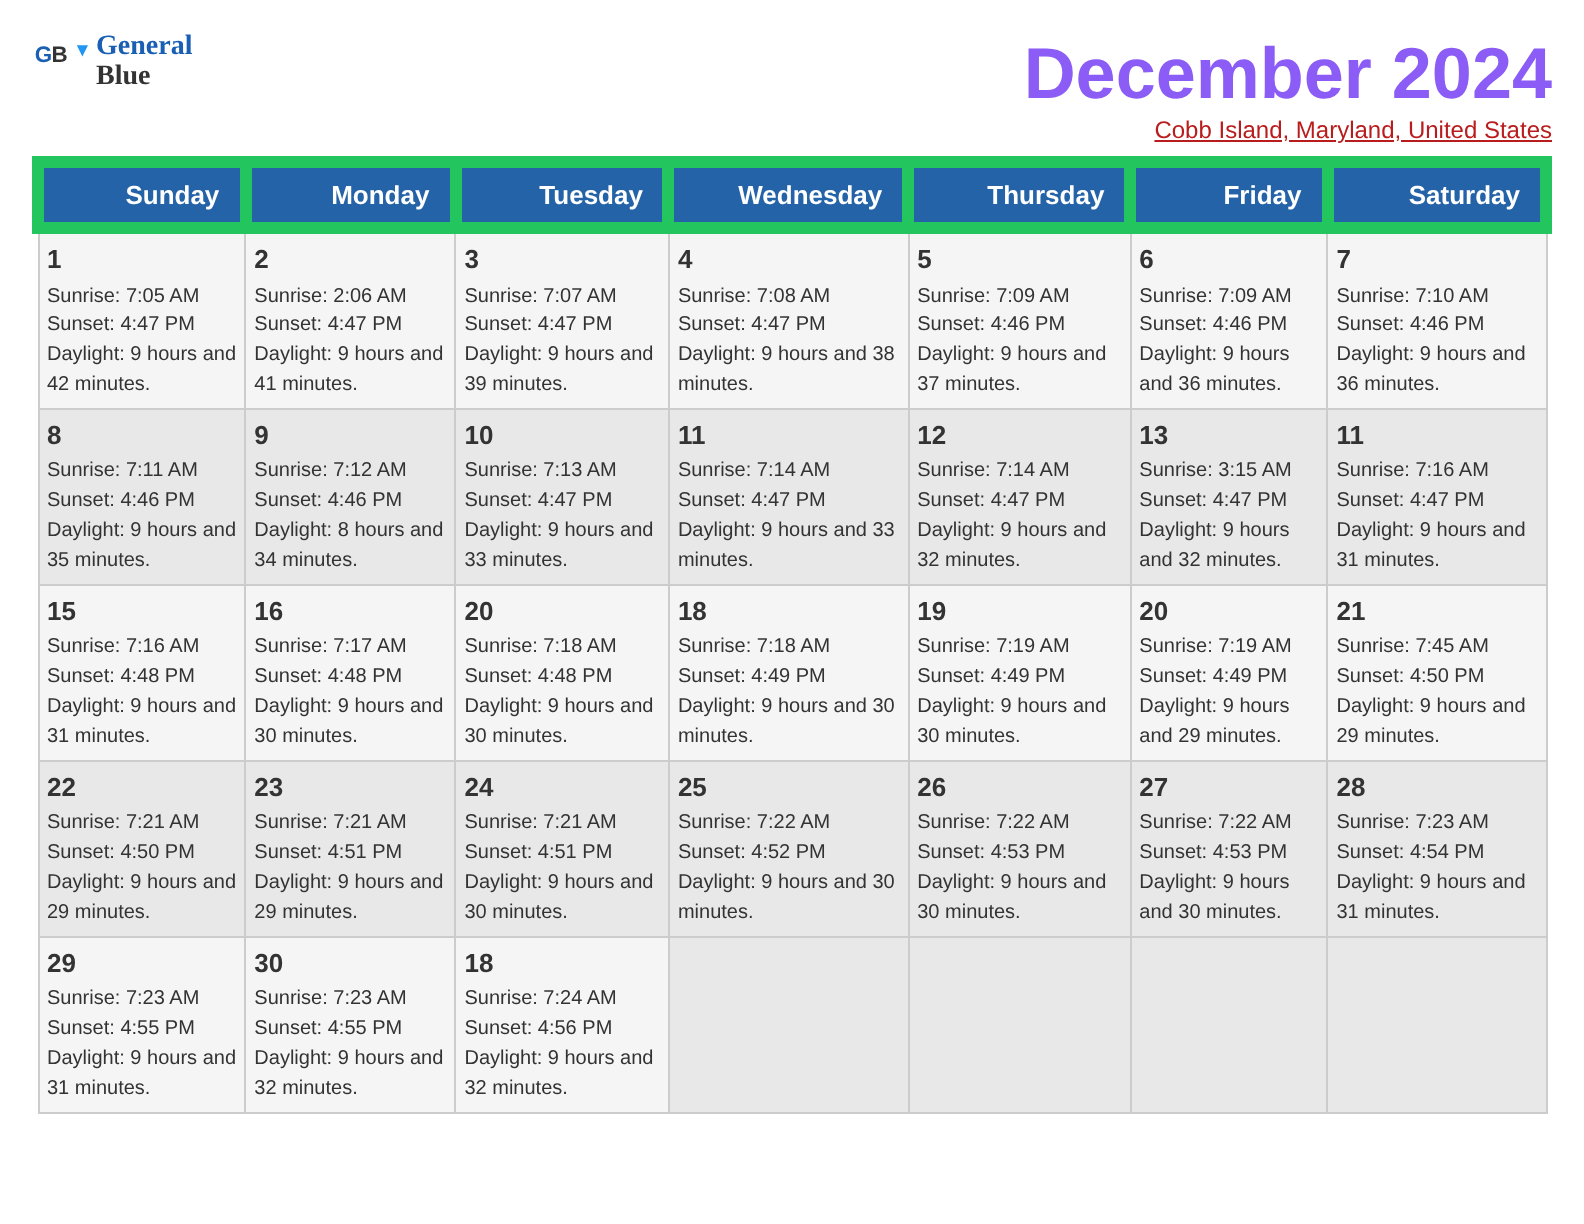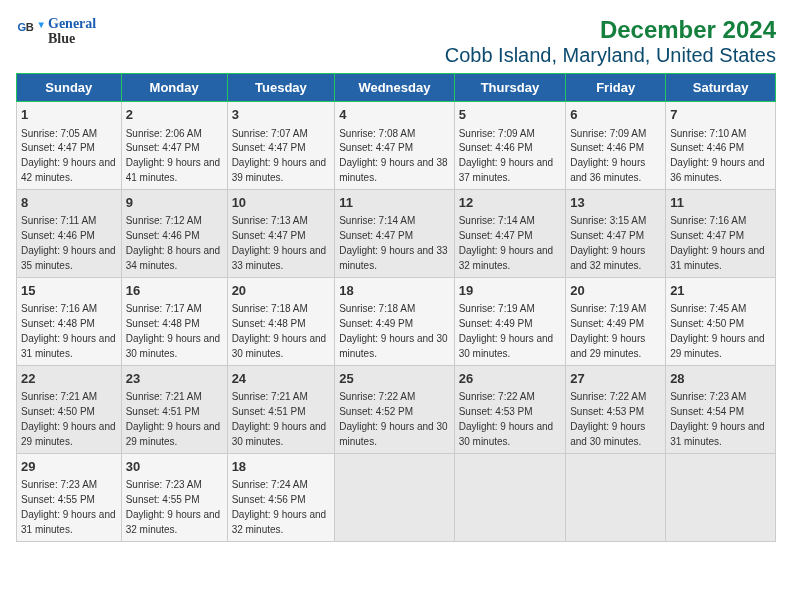--- a/index.html
+++ b/index.html
@@ -32,43 +32,44 @@
       color: #1a5fb4;
     }
     .logo-icon {
       width: 28px;
       height: 28px;
     }
     .title-area {
       text-align: right;
     }
     .main-title {
-      font-size: 24px;
+      font-size: 36px;
       font-weight: bold;
-      color: #15803d;
+      color: #8b5cf6;
     }
     .subtitle {
-      font-size: 20px;
-      color: #0c4a6e;
+      font-size: 12px;
+      color: #b91c1c;
+      text-decoration: underline;
     }
     table {
       width: 100%;
       border-collapse: collapse;
       font-size: 11px;
     }
     thead tr {
       background-color: #2563a8;
       color: #fff;
     }
     thead th {
       padding: 6px 10px;
-      text-align: center;
+      text-align: right;
       font-size: 13px;
       font-weight: bold;
-      border: 1px solid #22c55e;
+      border: 6px solid #22c55e;
     }
     tbody tr {
       border-bottom: 1px solid #ccc;
     }
     tbody tr:nth-child(odd) {
       background-color: #f5f5f5;
     }
     tbody tr:nth-child(even) {
       background-color: #e8e8e8;
     }

